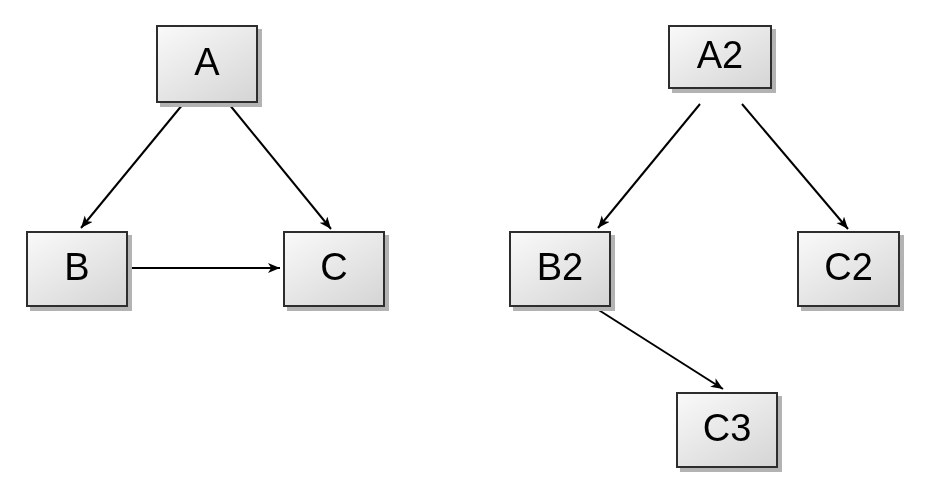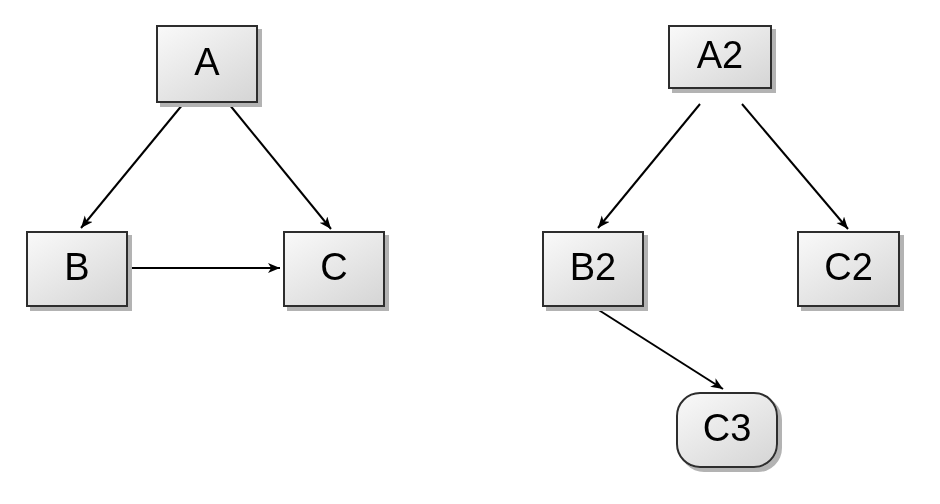--- a/index.html
+++ b/index.html
@@ -42,23 +42,23 @@
     color:var(--text-color);
     font-size:38px;
     line-height:1;
     cursor:default;
     user-select:none;
   }
   .node-a  {left:156px;top:25px;height:78px;}
   .node-b  {left:26px; top:231px;}
   .node-c  {left:283px;top:231px;}
   .node-a2 {left:668px;top:25px;height:64px;width:104px;}
-  .node-b2 {left:542px;top:231px;}
+  .node-b2 {left:509px;top:231px;}
   .node-c2 {left:797px;top:231px;width:103px;}
-  .node-c3 {left:676px;top:392px;border-radius:24px;}
+  .node-c3 {left:676px;top:392px;}
 </style>
 </head>
 <body>
 
 <div class="canvas">
 
   <svg class="edge-layer" width="940" height="504" viewBox="0 0 940 504" xmlns="http://www.w3.org/2000/svg">
     <defs>
       <marker id="arrowhead" markerUnits="userSpaceOnUse" markerWidth="14" markerHeight="12" refX="12" refY="5" orient="auto">
         <path d="M0,0 L12,5 L0,10 L3.2,5 Z"></path>

